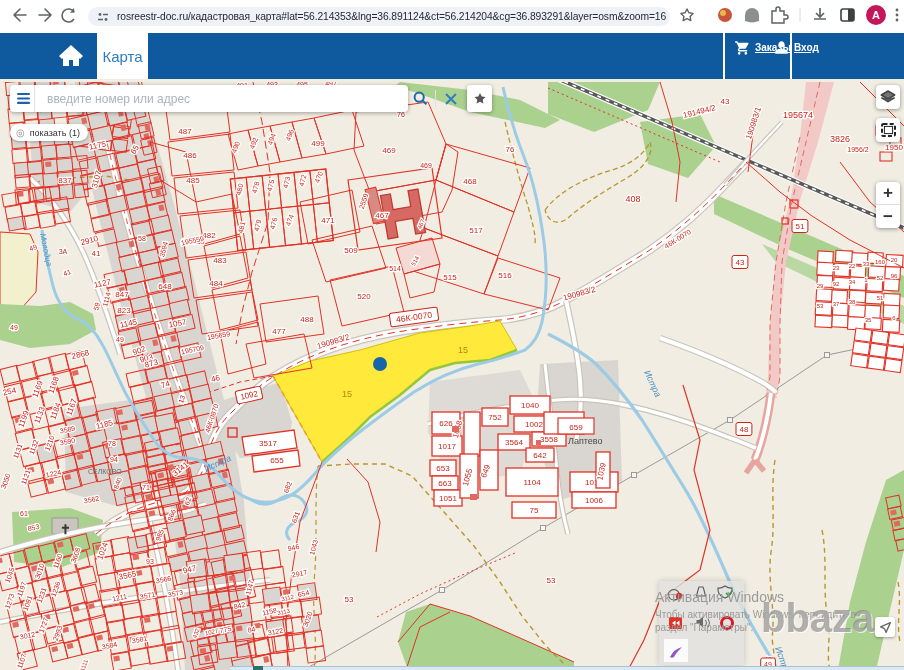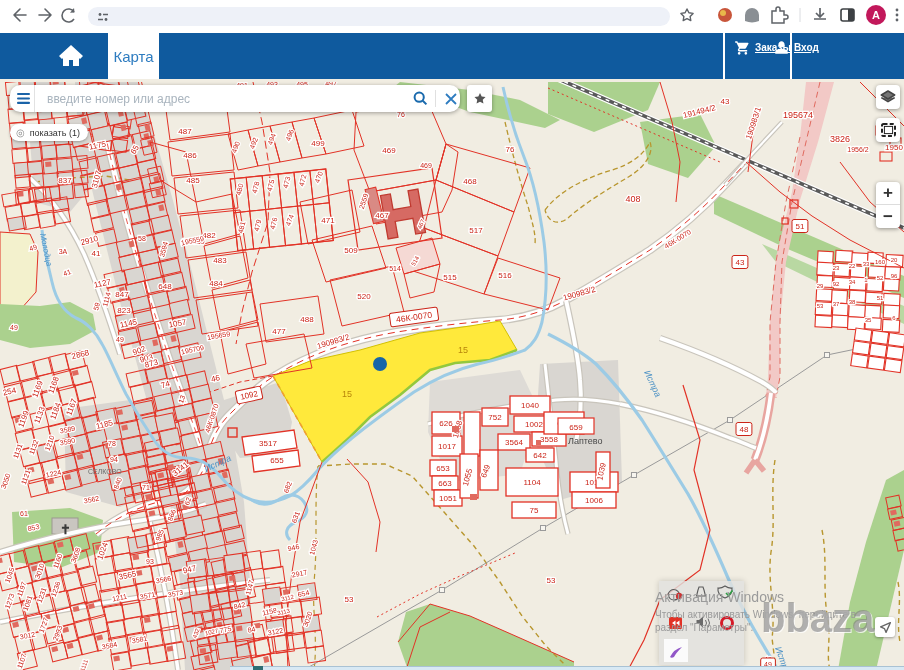--- a/index.html
+++ b/index.html
@@ -1,25 +1,25 @@
 <!DOCTYPE html>
 <html lang="ru"><head>
 <meta charset="utf-8">
 <style>
 * { margin:0; padding:0; box-sizing:border-box; }
 html,body { width:904px; height:670px; overflow:hidden; font-family:"Liberation Sans",sans-serif; background:#fff; }
 .browser { position:relative; width:904px; height:33px; background:#ffffff; }
 .pill { position:absolute; left:88px; top:7px; width:582px; height:19px; background:#eef1f8; border-radius:10px; display:flex; align-items:center; overflow:hidden; }
 .pill .url { font-size:10.3px; color:#27292d; margin-left:8px; white-space:nowrap; letter-spacing:-0.1px; }
 .header { position:absolute; left:0; top:33px; width:904px; height:46px; background:#0f5a9e; }
-.tab { position:absolute; left:108px; top:0; width:51px; height:46px; background:#fff; display:flex; align-items:center; justify-content:center; color:#2e7cc0; font-size:15px; }
+.tab { position:absolute; left:97px; top:0; width:51px; height:46px; background:#fff; display:flex; align-items:center; justify-content:center; color:#2e7cc0; font-size:15px; }
 .hsep { position:absolute; top:0; width:2px; height:46px; background:#fff; }
 .hbtn { position:absolute; top:0; height:29px; display:flex; align-items:center; color:#fff; font-size:10px; font-weight:bold;text-decoration:underline; }
 .map { position:absolute; left:0; top:79px; width:904px; height:591px; overflow:hidden; background:#f1ede2; }
-.search { position:absolute; left:10px; top:6px; width:450px; height:27px; background:#fff; border-radius:10px; box-shadow:0 1px 4px rgba(0,0,0,0.35); display:flex; align-items:center; }
+.search { position:absolute; left:10px; top:6px; width:398px; height:27px; background:#fff; border-radius:4px; box-shadow:0 1px 4px rgba(0,0,0,0.35); display:flex; align-items:center; }
 .sq { position:absolute; left:467px; top:6px; width:25px; height:27px; background:#fff; border-radius:3px; box-shadow:0 1px 4px rgba(0,0,0,0.35); display:flex; align-items:center; justify-content:center; }
 .pill2 { position:absolute; left:10px; top:45px; height:17px; background:#fff; border-radius:9px; box-shadow:0 1px 3px rgba(0,0,0,0.3); display:flex; align-items:center; padding:0 8px 0 6px; font-size:9px; color:#333; }
 .ctl { position:absolute; left:876px; width:24px; background:#fff; border-radius:4px; box-shadow:0 1px 4px rgba(0,0,0,0.4); display:flex; align-items:center; justify-content:center; }
 .zoomc { position:absolute; left:876px; top:103px; width:24px; height:46px; background:#fff; border-radius:4px; box-shadow:0 1px 4px rgba(0,0,0,0.4); }
 .zoomc div { width:24px; height:23px; display:flex; align-items:center; justify-content:center; font-size:17px; font-weight:bold; color:#333; }
 .winpanel { position:absolute; left:659px; top:502px; width:85px; height:84px; background:rgba(225,224,222,0.82); box-shadow:0 0 6px rgba(0,0,0,0.18); }
 .wintext { position:absolute; left:655px; top:511px; color:#9b9b9b; }
 .bbaza { position:absolute; left:761px; top:522px; font-size:40px; line-height:34px; font-weight:bold; color:rgba(125,125,125,0.60); text-shadow:1px 1px 0 rgba(255,255,255,0.75); }
 .locate { position:absolute; left:875px; top:538px; width:20px; height:20px; background:#fff; border-radius:3px; box-shadow:0 1px 3px rgba(0,0,0,0.35); display:flex; align-items:center; justify-content:center; }
 .bstrip { position:absolute; left:230px; top:587px; width:674px; height:4px; background:#d8e9f4; border-top:1px solid #a9c2d4; }
@@ -48,20 +48,21 @@
       <circle cx="897" cy="15" r="1.4" fill="#5f6368"></circle>
       <circle cx="897" cy="20" r="1.4" fill="#5f6368"></circle>
   </svg>
   <div class="pill">
       <svg width="12" height="12" viewBox="0 0 12 12" style="margin-left:9px;flex-shrink:0">
         <circle cx="3" cy="3.5" r="1.4" fill="#5f6368"></circle>
         <line x1="6" y1="3.5" x2="11" y2="3.5" stroke="#5f6368" stroke-width="1.4"></line>
         <line x1="1" y1="8.5" x2="6" y2="8.5" stroke="#5f6368" stroke-width="1.4"></line>
         <circle cx="9" cy="8.5" r="1.4" fill="#5f6368"></circle>
       </svg>
+      <span class="url">rosreestr-doc.ru/кадастровая_карта#lat=56.214353&amp;lng=36.891124&amp;ct=56.214204&amp;cg=36.893291&amp;layer=osm&amp;zoom=16</span>
     </div>
 </div>
 
 <div class="header">
   <svg width="24" height="22" viewBox="0 0 24 22" style="position:absolute;left:59px;top:12px">
     <path d="M 12,0 L 24,11 21,14 12,6 3,14 0,11 Z" fill="#fff"></path>
     <path d="M 4,12 L 12,5 20,12 20,21 14,21 14,15 10,15 10,21 4,21 Z" fill="#fff"></path>
   </svg>
   <div class="tab">Карта</div>
   <div class="hsep" style="left:723px"></div>

